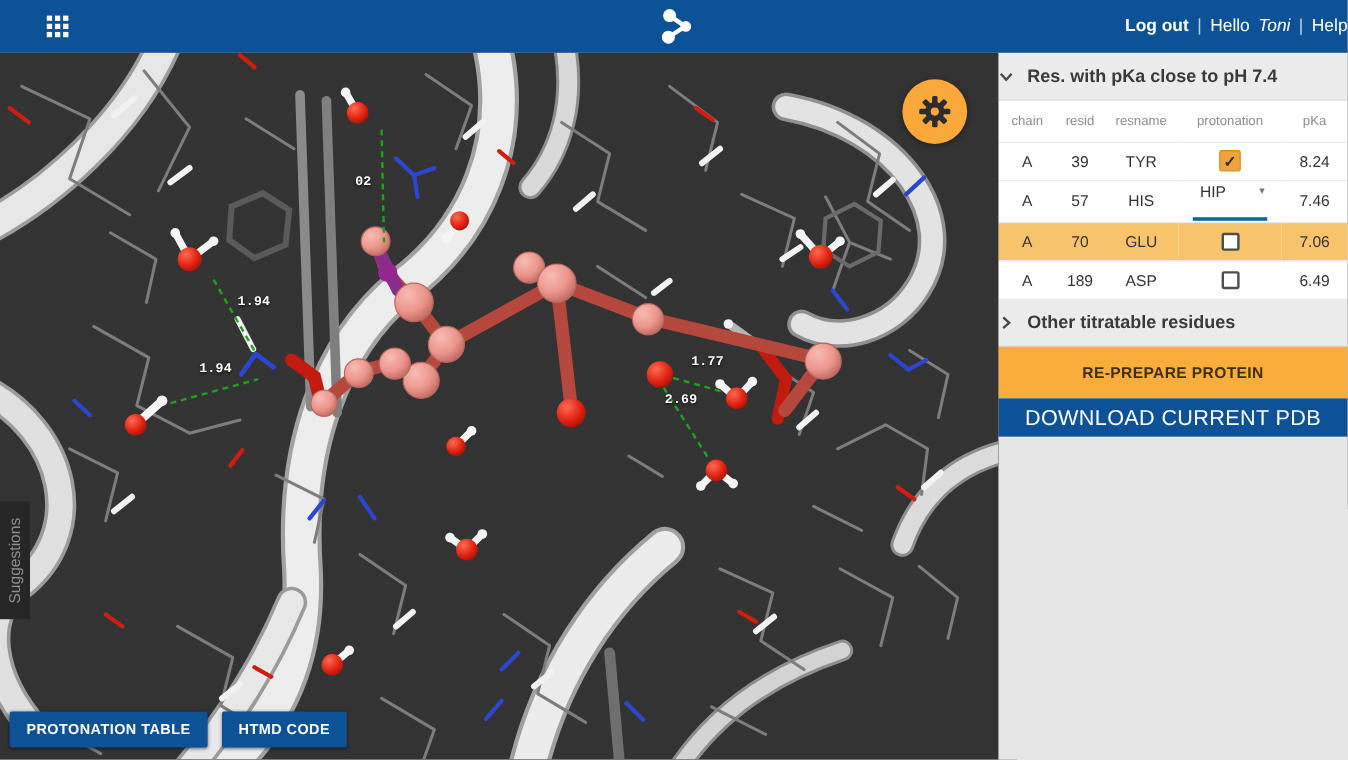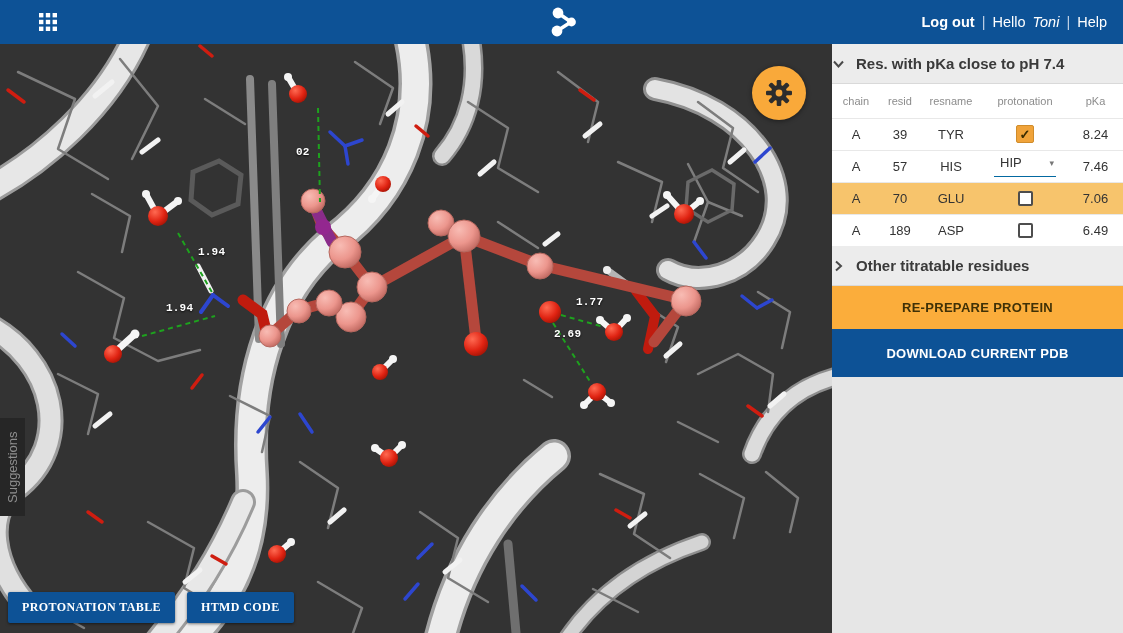--- a/index.html
+++ b/index.html
@@ -9,21 +9,21 @@
     font-family:"Liberation Sans", sans-serif;
     background:#e6e6e6;
   }
   
   .topbar {
     height:44px; background:#0d5296; color:#fff;
     display:flex; align-items:center; position:relative;
   }
   .apps-btn { margin-left:36px; background:none; border:none; padding:2px; cursor:pointer; display:flex; }
   .logo-wrap { position:absolute; left:50%; top:3px; transform:translateX(-50%); }
-  .topbar-right { margin-left:auto; margin-right:16px; font-size:14.5px; display:flex; align-items:center; gap:7px; white-space:nowrap; }
+  .topbar-right { margin-left:auto; margin-right:0; font-size:14.5px; display:flex; align-items:center; gap:7px; white-space:nowrap; }
   .topbar-right .bold { font-weight:bold; cursor:pointer; }
   .topbar-right .lnk { cursor:pointer; }
   .topbar-right .sep { color:#c2d2e6; }
   .topbar-right .italic { font-style:italic; }
   
   .main { display:flex; height:589px; }
   .viewer { position:relative; width:832px; height:589px; background:#333; overflow:hidden; flex:none; }
   .scene { position:absolute; left:0; top:0; }
   .dist-label {
     position:absolute; color:#fff; font-size:11px; font-weight:bold;
@@ -37,21 +37,21 @@
   }
   .suggestions-tab {
     position:absolute; left:0; top:374px; width:25px; height:98px;
     background:#262626; color:#8f8f8f; font-size:13px;
     display:flex; align-items:center; justify-content:center;
     writing-mode:vertical-rl; transform:rotate(180deg); cursor:pointer;
   }
   .viewer-actions { position:absolute; left:8px; bottom:10px; display:flex; gap:12px; }
   .viewer-actions button {
     background:#0d5296; color:#fff; border:none; border-radius:2px;
-    font-family:Liberation Serif, serif; font-weight:bold; font-size:12px; letter-spacing:.4px;
+    font-family:Liberation Sans, sans-serif; font-weight:bold; font-size:12px; letter-spacing:.4px;
     padding:8px 14px; cursor:pointer; box-shadow:0 1px 3px rgba(0,0,0,.5);
   }
   
   .sidebar { width:291px; flex:none; background:#e6e6e6; display:flex; flex-direction:column; }
   .section-header {
     height:40px; flex:none; background:#ececec; border-bottom:1px solid #d9d9d9;
     display:flex; align-items:center; gap:11px; 
     font-size:15px; font-weight:bold; color:#3a3a3a; cursor:pointer;
   }
   table.res-table { border-collapse:collapse; width:100%; background:#fff; table-layout:fixed; }
@@ -63,31 +63,31 @@
   .cb {
     display:inline-block; width:15px; height:15px; border:2px solid #4d4d4d;
     background:#fff; border-radius:2px; vertical-align:middle; cursor:pointer; line-height:15px;
   }
   .cb.checked {
     width:18px; height:18px; border:1px solid #d08c2b; background:#f0a33a;
     color:#3a2c00; font-size:13px; font-weight:bold; line-height:18px;
   }
   .select-ctl {
     display:inline-flex; align-items:center; justify-content:space-between;
-    width:62px; border-bottom:1px solid #0369a1; padding:0 2px 6px 6px;
+    width:62px; border-bottom:3px solid #0369a1; padding:0 2px 14px 6px;
     font-size:13px; color:#333; cursor:pointer;gap:8px;
   }
   .caret { font-size:9px; color:#777; }
   .btn-orange {
     height:43px; flex:none; background:#fbad3b; border:none; cursor:pointer;
     font-family:inherit; font-weight:bold; font-size:13px; letter-spacing:.3px; color:#3f3107;
   }
   .btn-blue {
-    height:48px; flex:none; background:#0d5296; border:none; cursor:pointer;
-    font-family:inherit; font-weight:bold; font-size:13px; letter-spacing:.3px; color:#fff;
+    height:32px; flex:none; background:#0d5296; border:none; cursor:pointer;
+    font-family:inherit; font-weight:normal; font-size:18px; letter-spacing:.3px; color:#fff;
   }
   .sidebar-filler { flex:1; background:#e6e6e6; }
 </style>
 </head>
 <body>
 
 <div class="topbar">
   <button class="apps-btn">
     <svg width="20" height="20" viewBox="0 0 20 20">
       <g fill="#ffffff">

